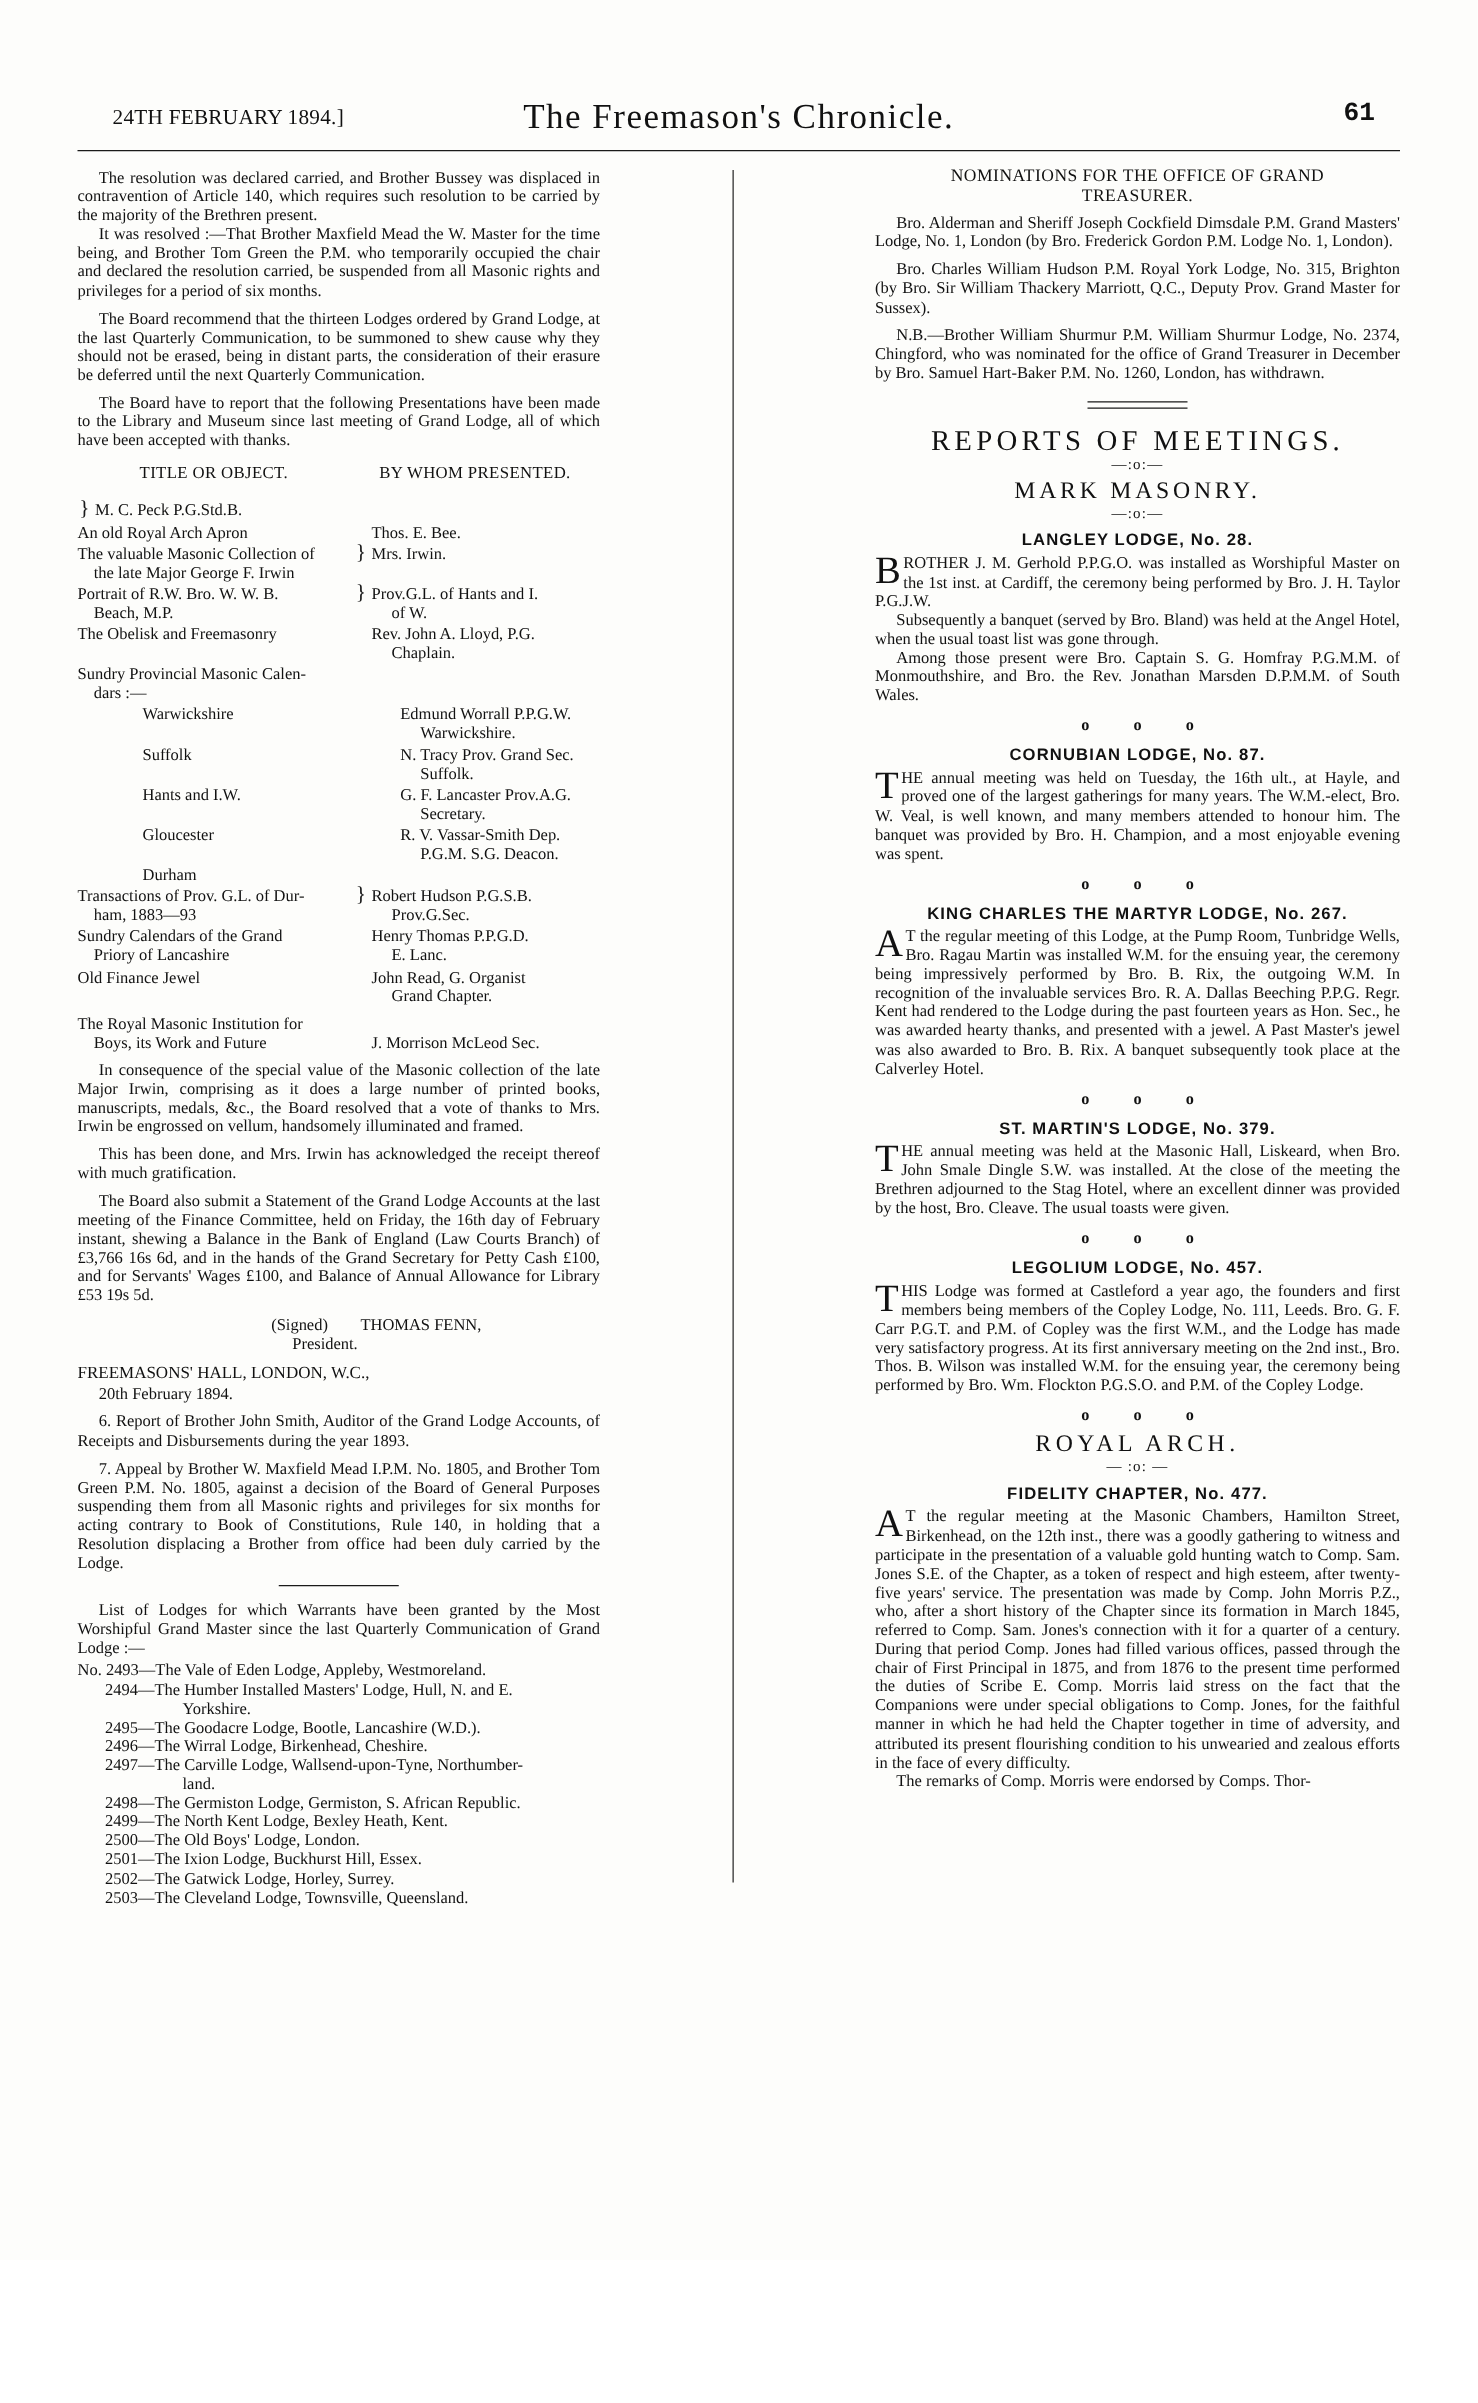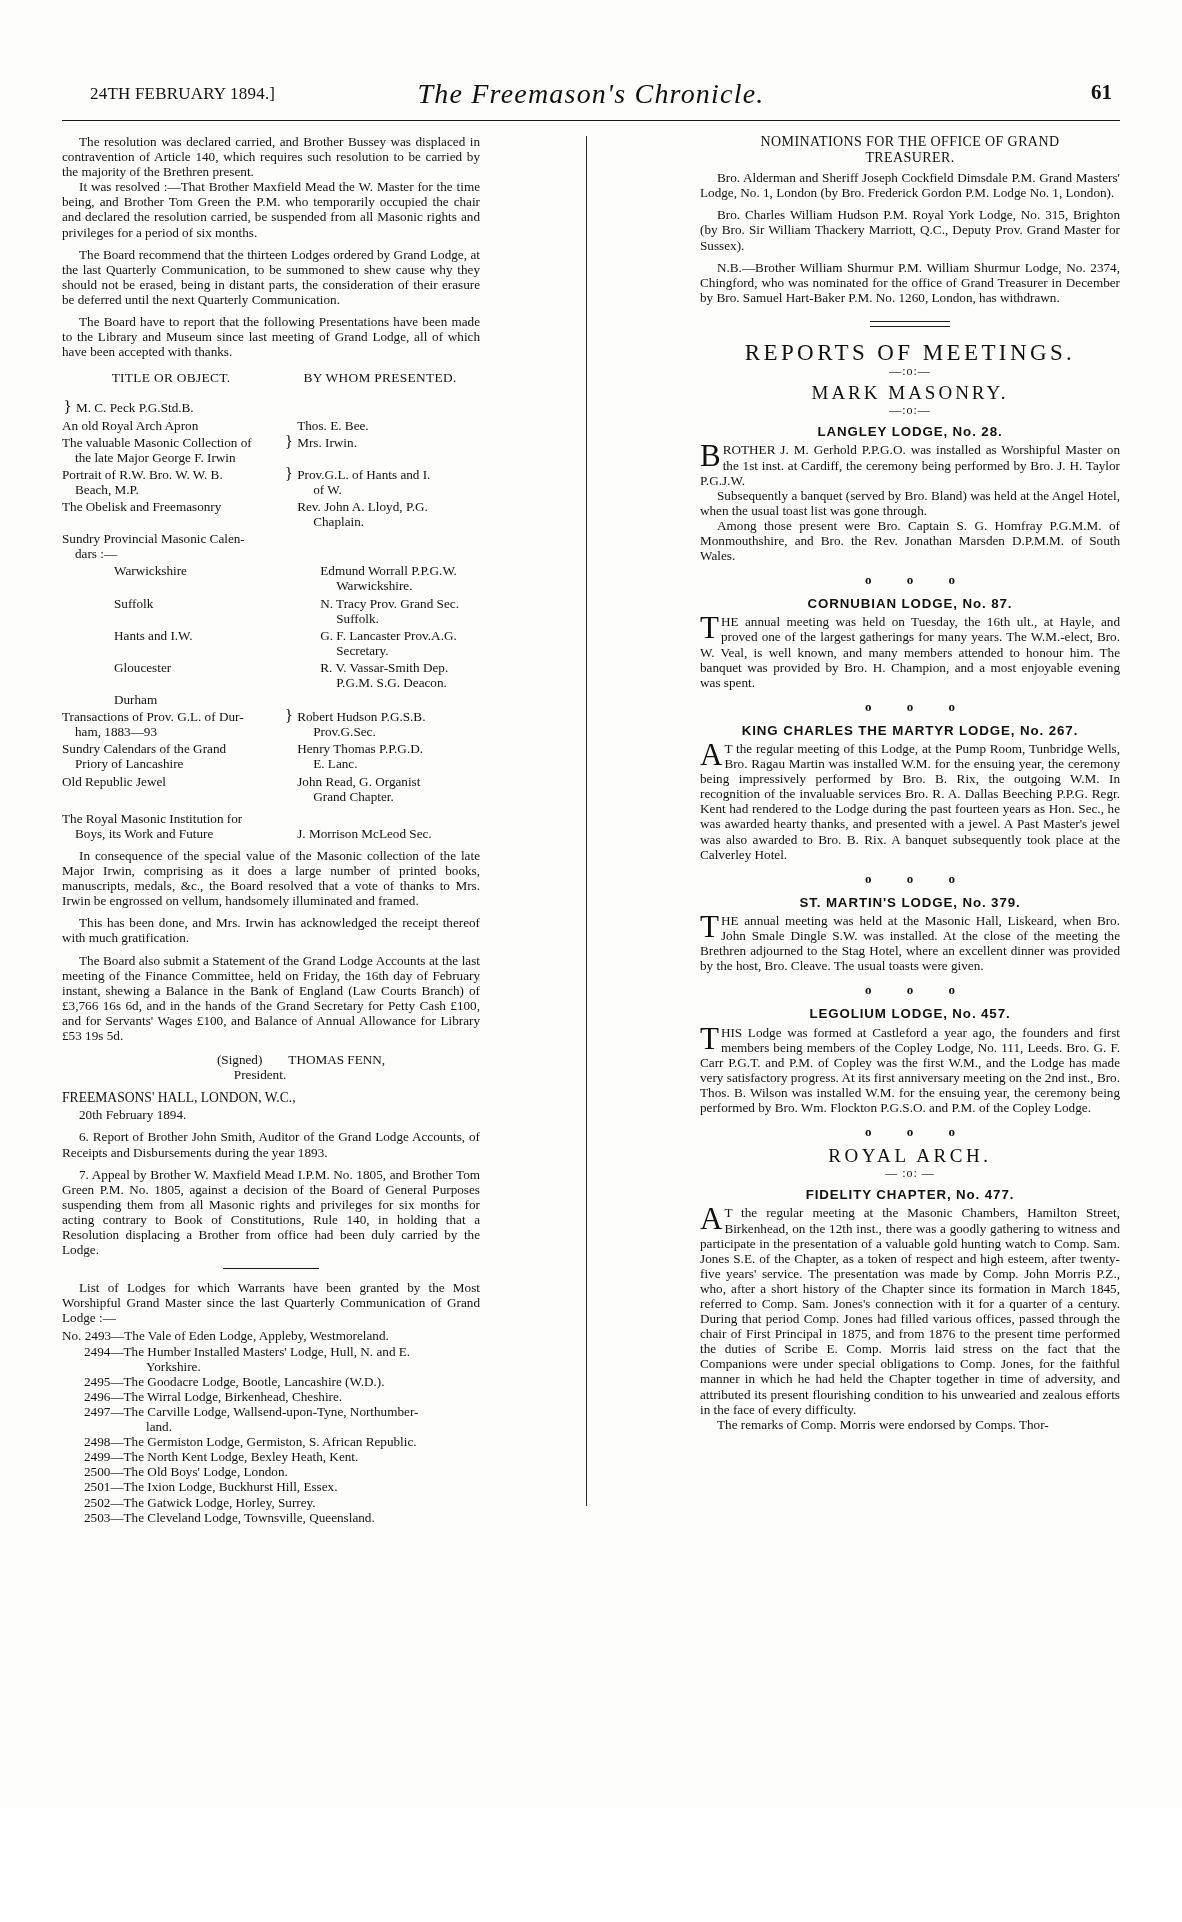--- a/index.html
+++ b/index.html
@@ -42,28 +42,28 @@
     letter-spacing: 0.2px;
     white-space: nowrap;
   }
   .masthead .paper-title {
     position: absolute;
     left: 0; right: 0;
     top: 0;
     text-align: center;
     font-size: 28px;
     letter-spacing: 1.2px;
-    font-style: italic;
   }
   .masthead .page-number {
     position: absolute;
-    right: 8px;
+    right: 20px;
     top: 2px;
     font-size: 21px;
     font-weight: bold;
+    font-family: Liberation Mono, monospace;
   }
 
   .rule-top {
     position: absolute;
     left: 62px;
     top: 120px;
     width: 1058px;
     height: 0;
     border-top: 1.6px solid #1a1a1a;
   }
@@ -398,21 +398,21 @@
         </div>
         <div class="c-brace"></div>
         <div class="c-by">
           <span class="hang">Henry Thomas P.P.G.D.</span>
           <span class="hang ind">E. Lanc.</span>
         </div>
       </div>
 
       <div class="pres-row">
         <div class="c-title">
-          <span class="hang">Old Republic Jewel</span>
+          <span class="hang">Old Finance Jewel</span>
         </div>
         <div class="c-brace"></div>
         <div class="c-by">
           <span class="hang">John Read, G. Organist</span>
           <span class="hang ind">Grand Chapter.</span>
         </div>
       </div>
 
       <div class="pres-row" style="margin-top:7px;">
         <div class="c-title">

